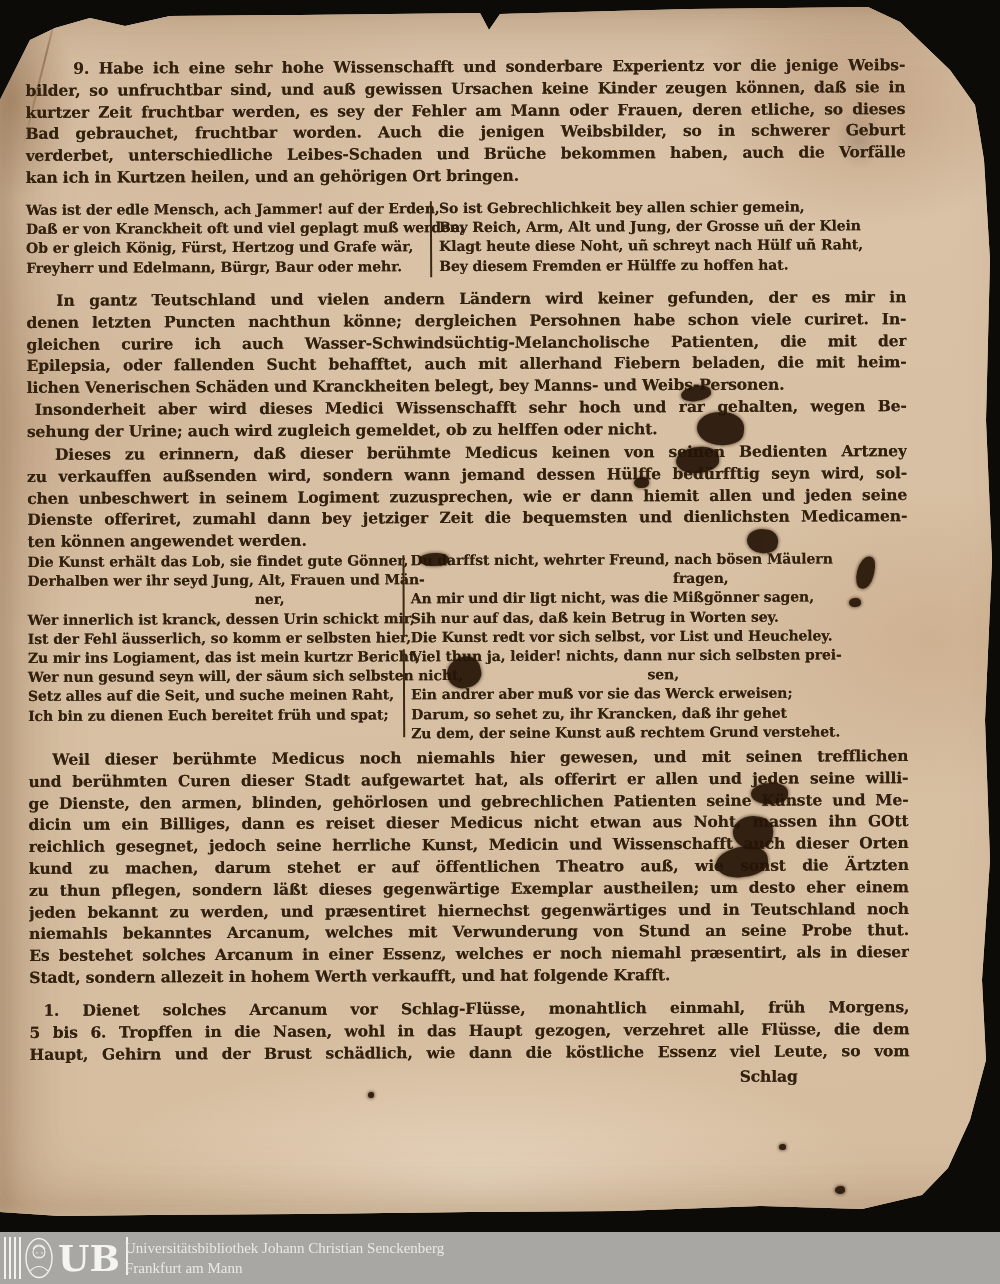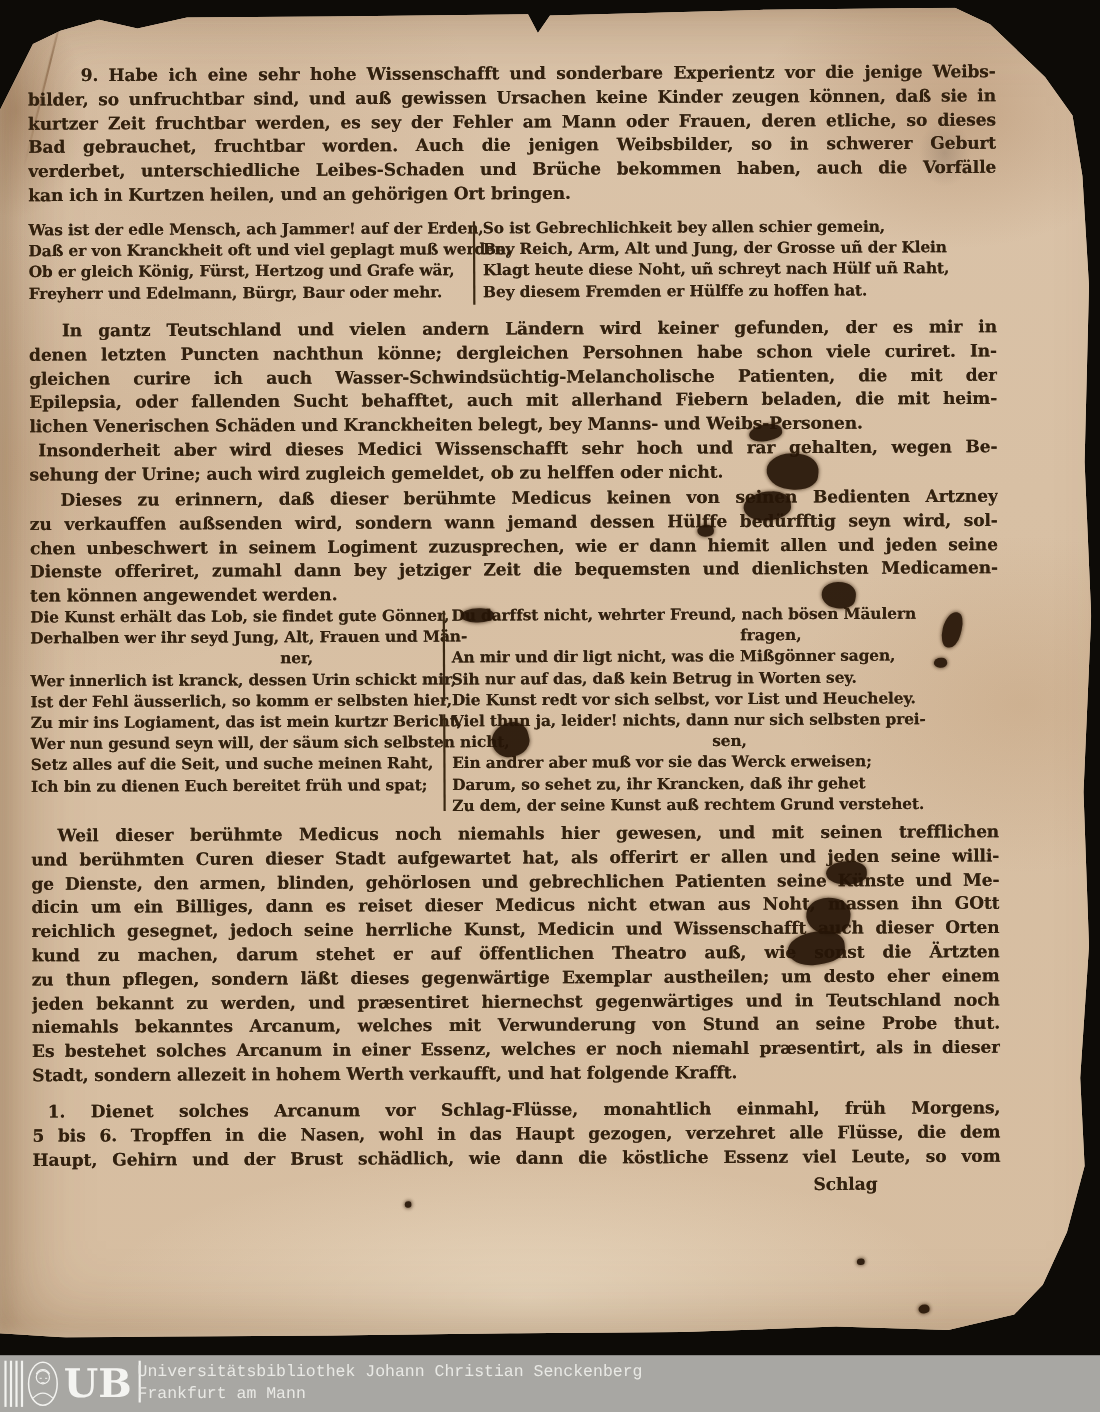--- a/index.html
+++ b/index.html
@@ -91,21 +91,21 @@
   }
   .logo { position:absolute; left:4px; top:5px; height:42px; display:flex; align-items:flex-start; }
   .stripe { width:2px; height:42px; background:#f2f2ef; margin-right:3px; flex:none; }
   .ub {
     font-family:"DejaVu Serif", serif; font-weight:bold; font-size:36px;
     color:#f4f4f1; margin:0 6px 0 4px; line-height:42px;
   }
   .endbar { width:2px; height:38px; background:#f2f2ef; flex:none; }
   .footer-text {
     position:absolute; left:125px; top:6px;
-    color:#e9e9e5; font-family:Liberation Mono, monospace;
+    color:#e9e9e5; font-family:Liberation Serif, serif;
     font-size:15px; line-height:20px;
   }
 </style>
 </head>
 <body>
 
 <div class="paper">
   <div class="crease"></div>
   <div class="smudge"></div>
 

